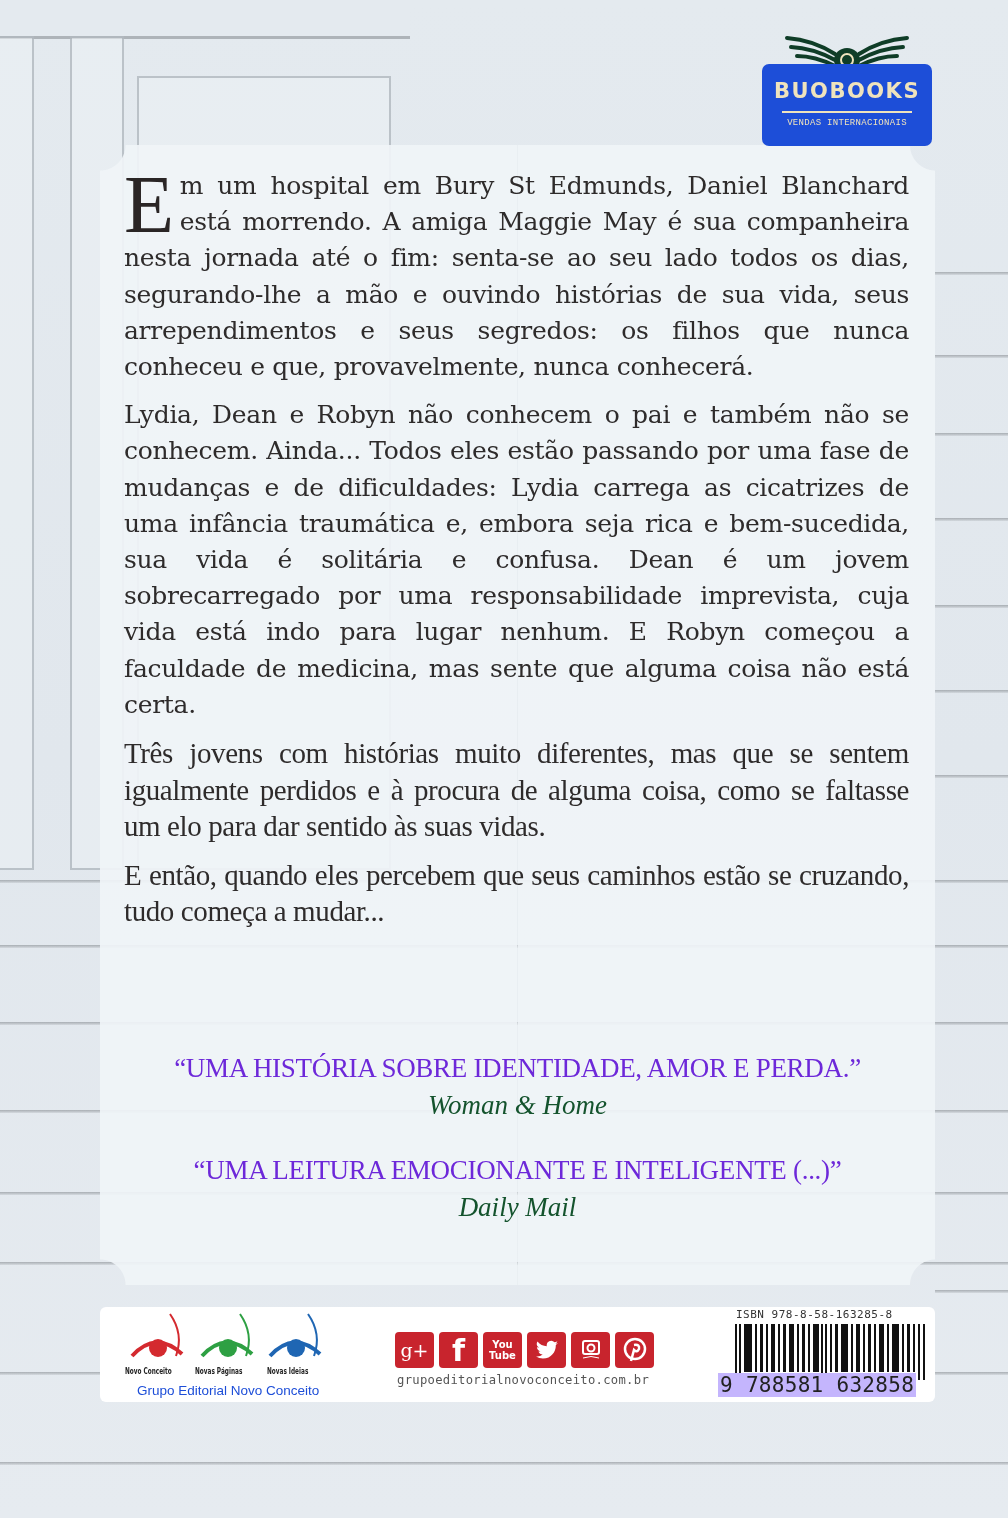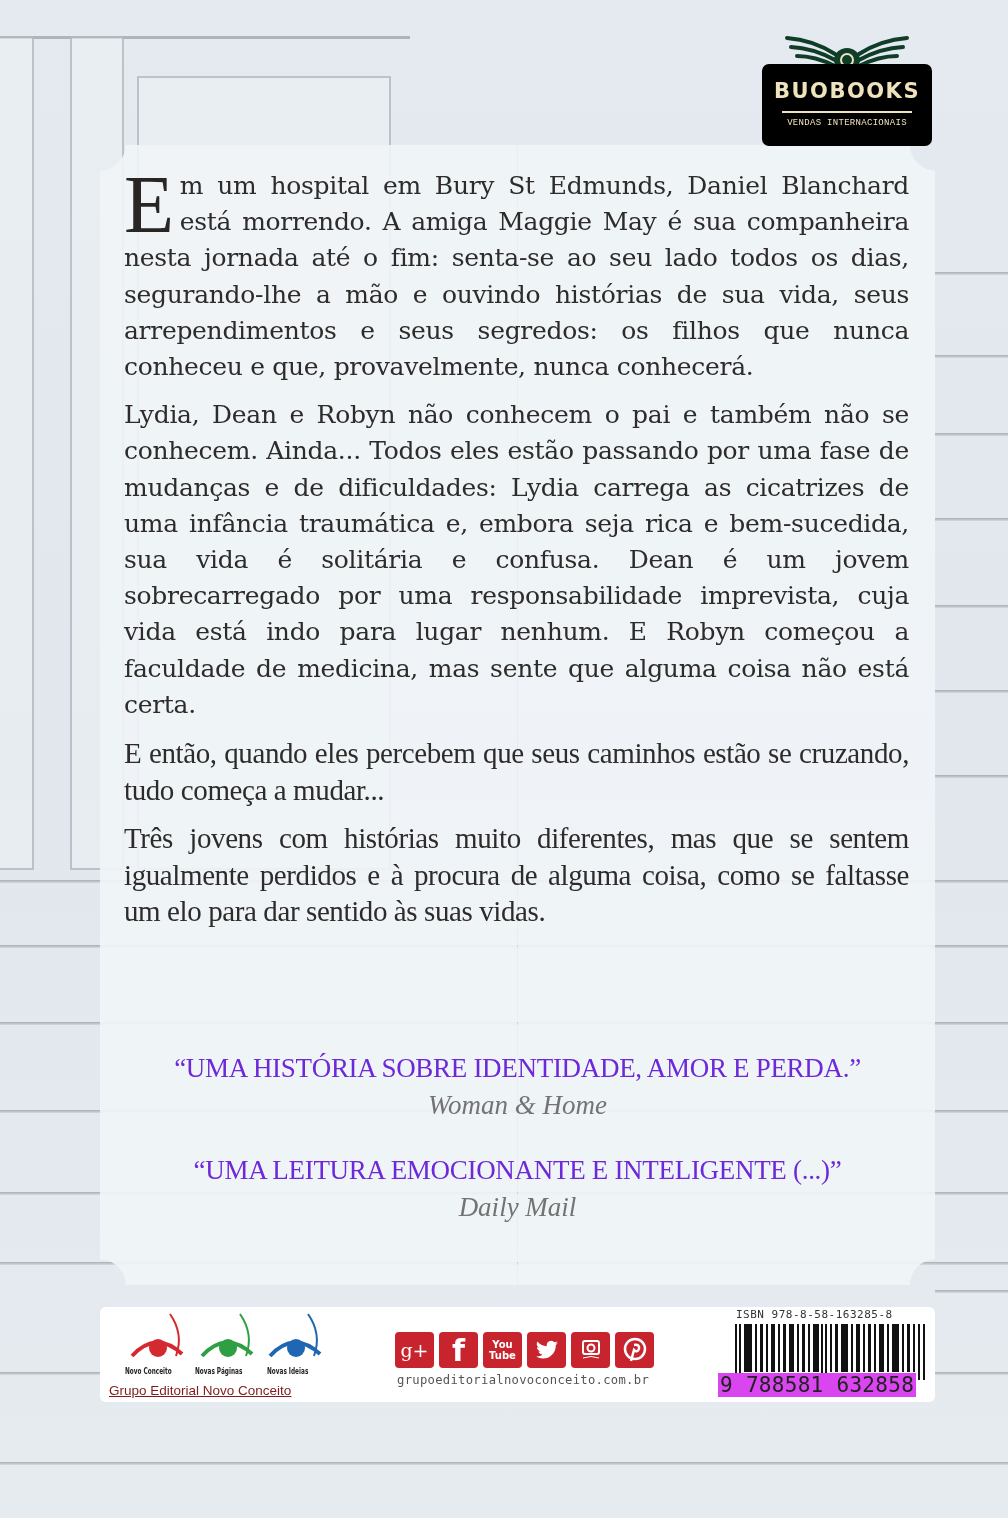--- a/index.html
+++ b/index.html
@@ -26,49 +26,49 @@
       radial-gradient(circle 26px at 100% 100%, transparent 25px, #000 26px) bottom right / 50% 50% no-repeat;
             mask:
       radial-gradient(circle 26px at 0 0, transparent 25px, #000 26px) top left / 50% 50% no-repeat,
       radial-gradient(circle 26px at 100% 0, transparent 25px, #000 26px) top right / 50% 50% no-repeat,
       radial-gradient(circle 26px at 0 100%, transparent 25px, #000 26px) bottom left / 50% 50% no-repeat,
       radial-gradient(circle 26px at 100% 100%, transparent 25px, #000 26px) bottom right / 50% 50% no-repeat;
   }
 
   .logo-badge {
     position:absolute; left:762px; top:64px; width:170px; height:82px;
-    background:#000000; border-radius:7px; color:#efe3bd; text-align:center;
+    background:#1d4ed8; border-radius:7px; color:#efe3bd; text-align:center;
   }
   .logo-wings { position:absolute; left:783px; top:32px; width:128px; height:40px; }
   .logo-name { font-family:"DejaVu Sans", sans-serif; font-weight:bold; font-size:21px; letter-spacing:1.5px; margin-top:15px; }
   .logo-rule { width:130px; height:2px; background:#efe3bd; margin:8px auto 5px; }
   .logo-sub { font-family:Liberation Mono, monospace; font-size:9px; letter-spacing:0.3px; }
 
   .blurb { position:absolute; left:124px; top:168px; width:785px; color:#2e2b2b; }
   .blurb p { margin:0; font-size:25px; line-height:36.2px; text-align:justify; font-family:"DejaVu Serif", serif; letter-spacing:-0.3px; }
   .blurb p.gap { margin-top:12px; }
   .dropcap { float:left; font-size:82px; line-height:66px; margin:4px 6px 0 0; font-family:"Liberation Serif", serif; color:#2a2525; }
   .blurb p.narrow { font-family:"Liberation Serif", serif; font-size:29px; line-height:36.5px; letter-spacing:-0.4px; }
 
   .quotes { position:absolute; left:100px; width:835px; text-align:center; }
   .quote { font-family:"Liberation Serif", serif; font-size:27px; color:#6d28d9; letter-spacing:-0.3px; }
-  .source { font-family:"Liberation Serif", serif; font-style:italic; font-size:27px; color:#737373; margin-top:6px; }
+  .source { font-family:"Liberation Serif", serif; font-style:italic; font-size:27px; color:#14532d; margin-top:6px; }
 
   .footer-strip { position:absolute; left:100px; top:1307px; width:835px; height:95px; background:#ffffff; border-radius:6px; }
   .eye { position:absolute; top:1312px; width:62px; height:55px; }
   .imprint { position:absolute; top:1367px; font-family:"DejaVu Sans", sans-serif; font-weight:bold; font-size:8px; color:#222; transform:scaleX(0.72); transform-origin:left; white-space:nowrap; }
-  .group-name { position:absolute; left:109px; top:1383px; font-family:"Liberation Sans", sans-serif; font-size:13.5px; color:#7f1d1d;text-decoration:underline; }
+  .group-name { position:absolute; left:137px; top:1383px; font-family:"Liberation Sans", sans-serif; font-size:13.5px; color:#1d4ed8; }
 
   .socials { position:absolute; left:395px; top:1332px; display:flex; gap:5px; }
   .soc { width:39px; height:36px; background:#c8242d; border-radius:4px; color:#fff; display:flex; align-items:center; justify-content:center; font-family:"DejaVu Sans", sans-serif; font-weight:bold; }
   .site { position:absolute; left:397px; top:1373px; font-family:"DejaVu Sans Mono", monospace; font-size:12.2px; color:#555; letter-spacing:0.3px; }
 
   .isbn-text { position:absolute; left:736px; top:1308px; font-family:"DejaVu Sans Mono", monospace; font-size:11px; color:#333; letter-spacing:0.5px; }
   .barcode { position:absolute; left:735px; top:1324px; width:195px; height:56px; }
-  .barcode-num { position:absolute; left:718px; top:1373px; font-family:"DejaVu Sans Mono", monospace; font-size:21px; color:#222; letter-spacing:0.3px; background:#d946ef; padding:0 2px; }
+  .barcode-num { position:absolute; left:718px; top:1373px; font-family:"DejaVu Sans Mono", monospace; font-size:21px; color:#222; letter-spacing:0.3px; background:#c4b5fd; padding:0 2px; }
 </style>
 </head>
 <body>
 
 <div class="bg"></div>
 
 <div class="door-frame-top"></div>
 <div class="door" style="left:-2px;top:36px;width:32px;height:830px;"></div>
 <div class="door" style="left:70px;top:36px;width:50px;height:830px;"></div>
 <div class="door" style="left:137px;top:76px;width:250px;height:790px;"></div>
@@ -106,22 +106,22 @@
 </svg>
 <div class="logo-badge">
   <div class="logo-name">BUOBOOKS</div>
   <div class="logo-rule"></div>
   <div class="logo-sub">VENDAS INTERNACIONAIS</div>
 </div>
 
 <div class="blurb">
   <p><span class="dropcap">E</span><span>m um hospital em Bury St Edmunds, Daniel Blanchard está morrendo. A amiga Maggie May é sua companheira nesta jornada até o fim: senta-se ao seu lado todos os dias, segurando-lhe a mão e ouvindo histórias de sua vida, seus arrependimentos e seus segredos: os filhos que nunca conheceu e que, provavelmente, nunca conhecerá.</span></p>
   <p class="gap">Lydia, Dean e Robyn não conhecem o pai e também não se conhecem. Ainda... Todos eles estão passando por uma fase de mudanças e de dificuldades: Lydia carrega as cicatrizes de uma infância traumática e, embora seja rica e bem-sucedida, sua vida é solitária e confusa. Dean é um jovem sobrecarregado por uma responsabilidade imprevista, cuja vida está indo para lugar nenhum. E Robyn começou a faculdade de medicina, mas sente que alguma coisa não está certa.</p>
+  <p class="gap narrow">Três jovens com histórias muito diferentes, mas que se sentem igualmente perdidos e à procura de alguma coisa, como se faltasse um elo para dar sentido às suas vidas.</p>
   <p class="gap narrow">E então, quando eles percebem que seus caminhos estão se cruzando, tudo começa a mudar...</p>
-  <p class="gap narrow">Três jovens com histórias muito diferentes, mas que se sentem igualmente perdidos e à procura de alguma coisa, como se faltasse um elo para dar sentido às suas vidas.</p>
 </div>
 
 <div class="quotes" style="top:1053px;">
   <div class="quote">“UMA HISTÓRIA SOBRE IDENTIDADE, AMOR E PERDA.”</div>
   <div class="source">Woman &amp; Home</div>
 </div>
 <div class="quotes" style="top:1155px;">
   <div class="quote">“UMA LEITURA EMOCIONANTE E INTELIGENTE (...)”</div>
   <div class="source">Daily Mail</div>
 </div>

